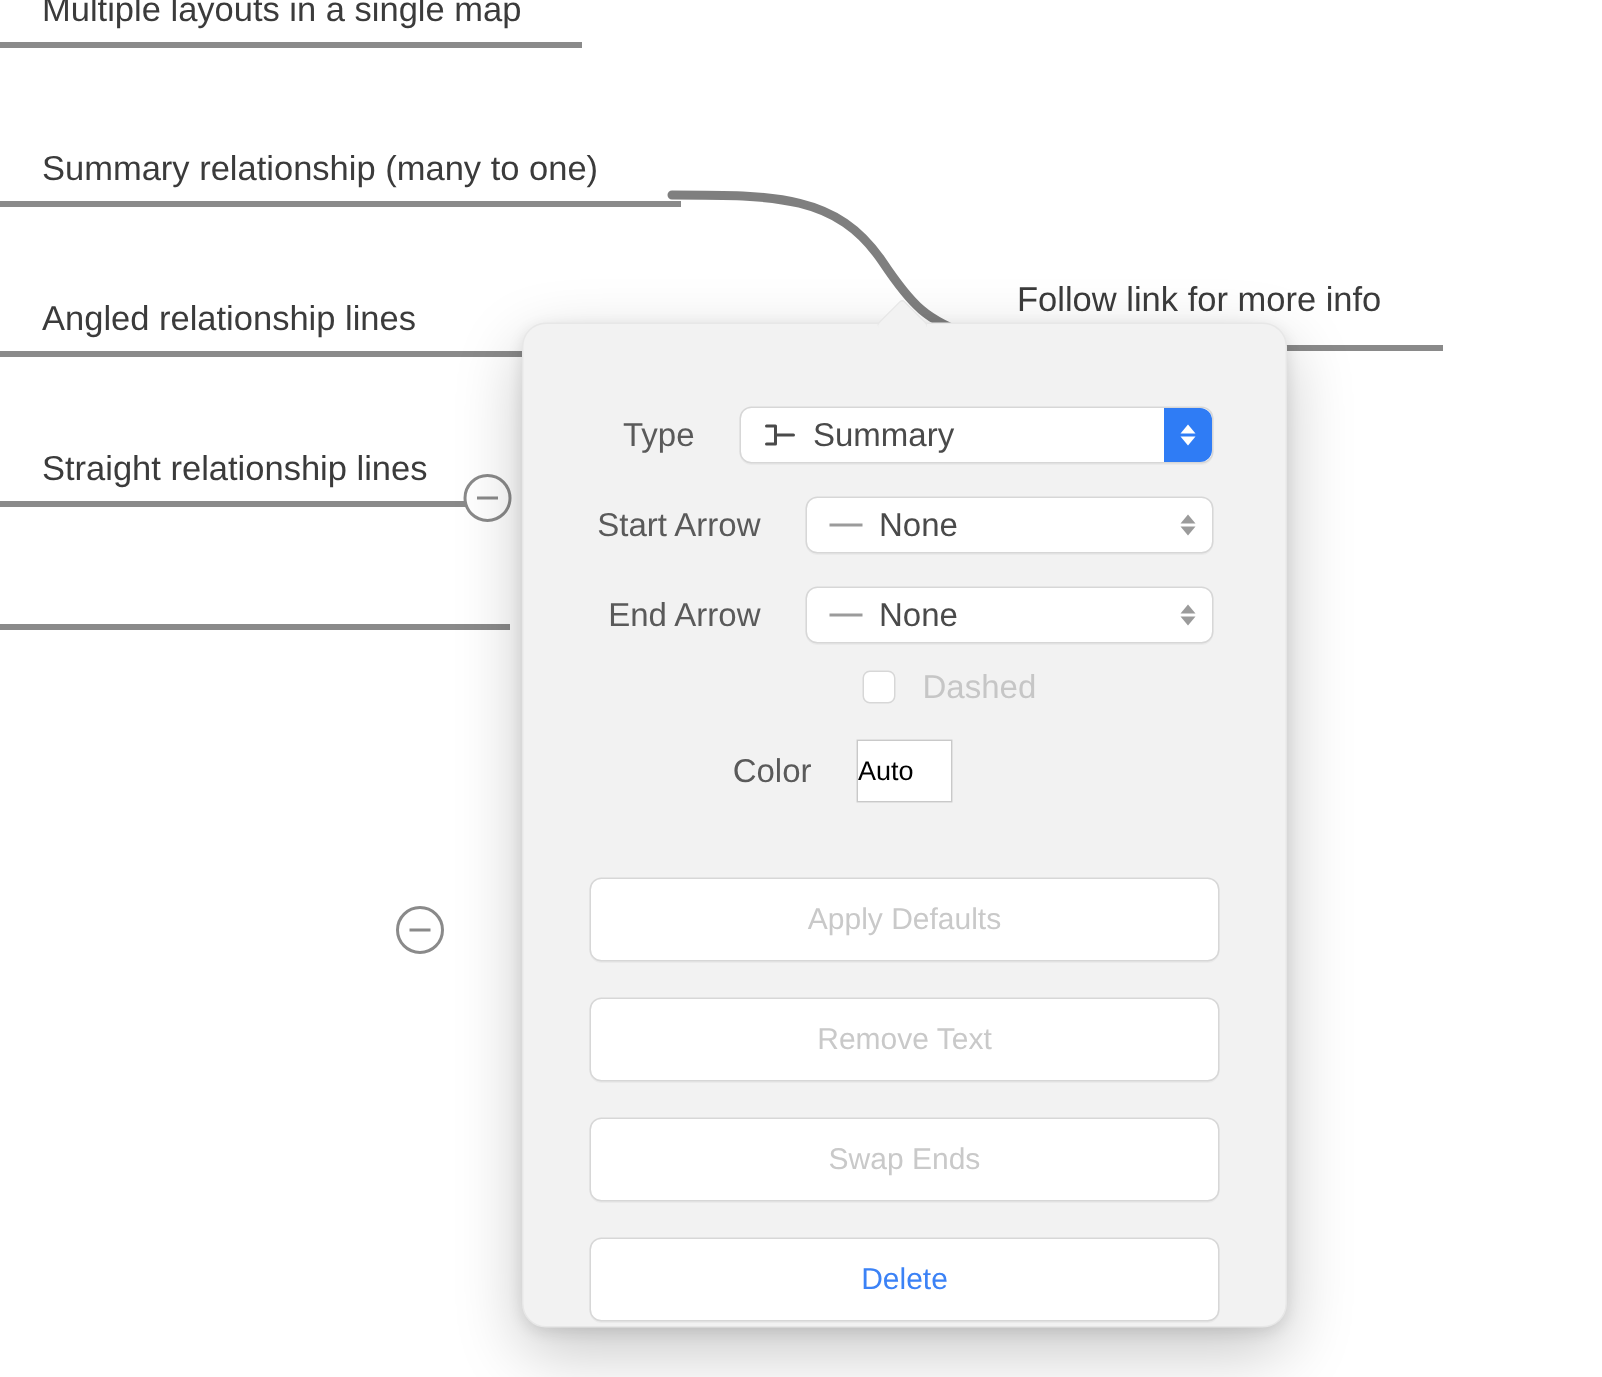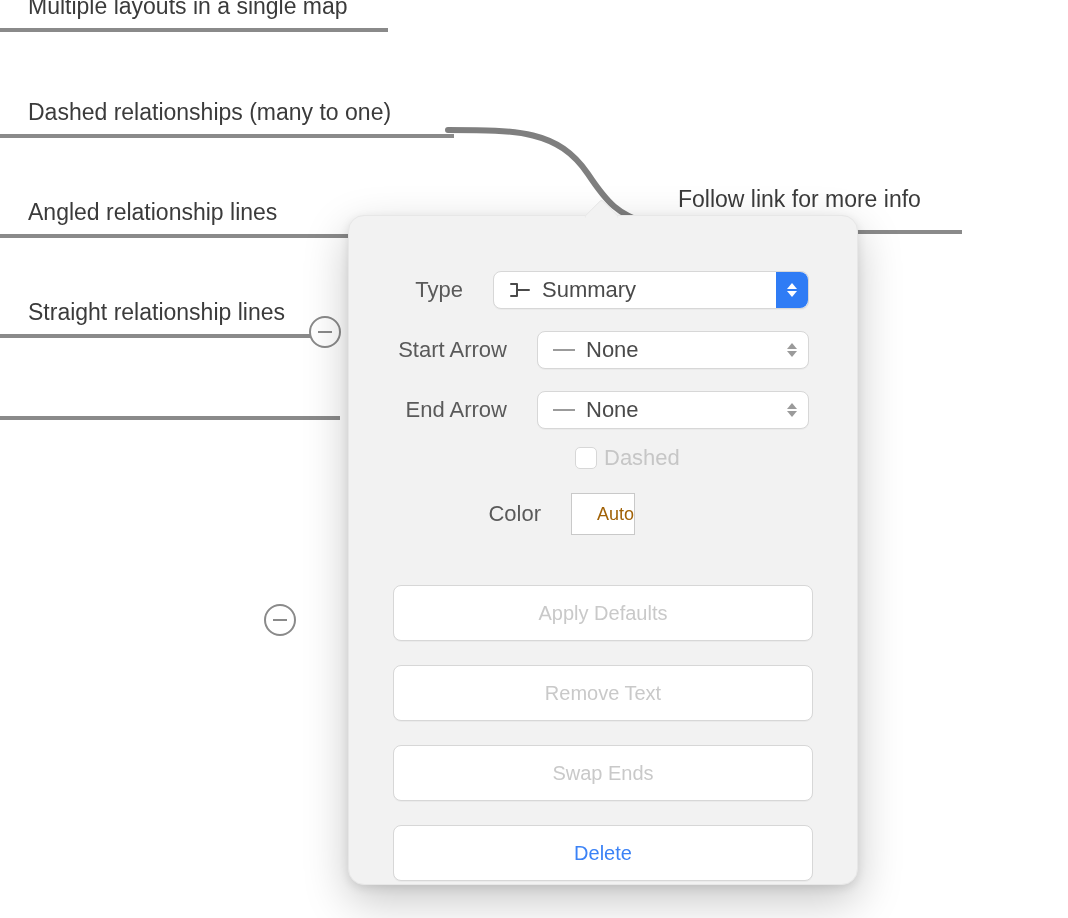--- a/index.html
+++ b/index.html
@@ -44,24 +44,24 @@
   .select .glyph{width:28px;display:flex;justify-content:center;color:#5b5b5b}
   .select .text{font-size:22px;color:#4a4a4a;margin-left:8px}
   .select .cap{position:absolute;right:0;top:0;bottom:0;width:32px;border-top-right-radius:8px;border-bottom-right-radius:8px;display:flex;flex-direction:column;align-items:center;justify-content:center;gap:2px}
   .cap-blue{background:var(--accent)}
   .cap .chev{width:0;height:0;border-left:5px solid transparent;border-right:5px solid transparent}
   .cap .chev.up{border-bottom:6px solid #fff}
   .cap .chev.dn{border-top:6px solid #fff}
   .cap-grey .chev.up{border-bottom-color:var(--stepper)}
   .cap-grey .chev.dn{border-top-color:var(--stepper)}
 
-  .checkbox{display:flex;align-items:center;gap:7px;color:#c6c6c6;font-size:22px}
+  .checkbox{display:flex;align-items:center;gap:18px;color:#c6c6c6;font-size:22px}
   .checkbox .box{width:20px;height:20px;border:1px solid var(--panel-border);border-radius:5px;background:#fff}
 
-  .swatch{width:62px;height:40px;border:1px solid #c9c9c9;background:#fff;display:flex;align-items:center;justify-content:flex-end;color:#a16207;font-size:18px}
+  .swatch{width:62px;height:40px;border:1px solid #c9c9c9;background:#fff;display:flex;align-items:center;justify-content:flex-start;color:#000000;font-size:18px}
 
   .btn{display:block;height:56px;border:1px solid var(--panel-border);background:#fff;border-radius:8px;font-size:20px;color:#c9c9c9;box-shadow:0 1px 0 rgba(0,0,0,.03)}
   .btn.active{color:#3b82f6}
   .btn-area{margin:50px 44px 0 44px}
   .btn-area .btn{width:100%;margin-bottom:24px}
 
   
   .summary-icon svg{display:block}
   .dash-icon{width:22px;height:0;border-top:2px solid #9b9b9b}
 
@@ -90,21 +90,21 @@
 </style>
 </head>
 <body>
 
 <div class="items">
   <div class="item" id="i0">
     <div class="label">Multiple layouts in a single map</div>
     <div class="under" id="u0"></div>
   </div>
   <div class="item" id="i1">
-    <div class="label">Dashed relationships (many to one)</div>
+    <div class="label">Summary relationship (many to one)</div>
     <div class="under" id="u1"></div>
   </div>
   <div class="item" id="i2">
     <div class="label">Angled relationship lines</div>
     <div class="under" id="u2"></div>
   </div>
   <div class="item" id="i3">
     <div class="label">Straight relationship lines</div>
     <div class="under" id="u3"></div>
   </div>

